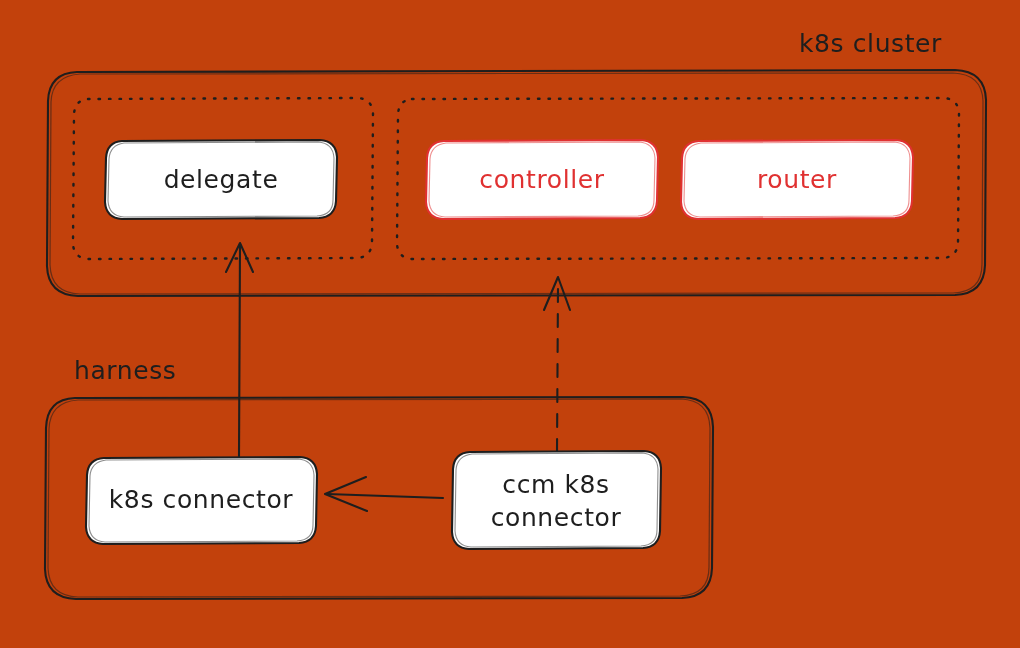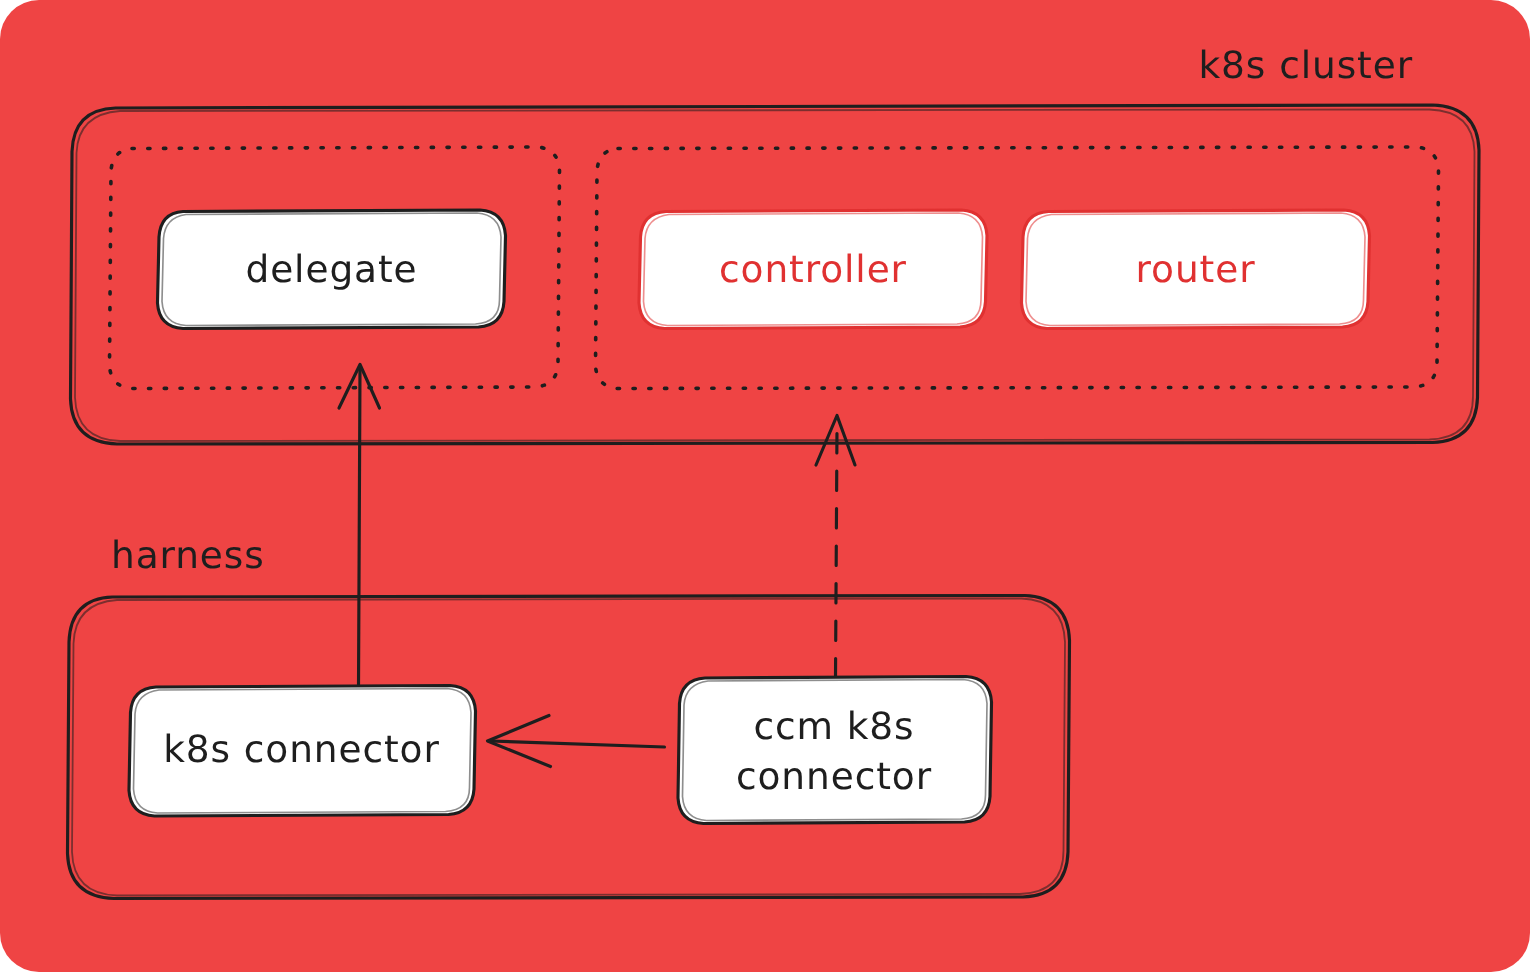--- a/index.html
+++ b/index.html
@@ -10,22 +10,21 @@
   body {
     width: 1020px;
     height: 648px;
     overflow: hidden;
     font-family: "DejaVu Sans", sans-serif;
   }
   #canvas {
     position: relative;
     width: 1020px;
     height: 648px;
-    background: #ef4444;
-    border-radius: 26px;
+    background: #c2410c;
   }
   svg.diagram {
     position: absolute;
     left: 0;
     top: 0;
     width: 1020px;
     height: 648px;
   }
   .label-text {
     font-family: "DejaVu Sans", sans-serif;

